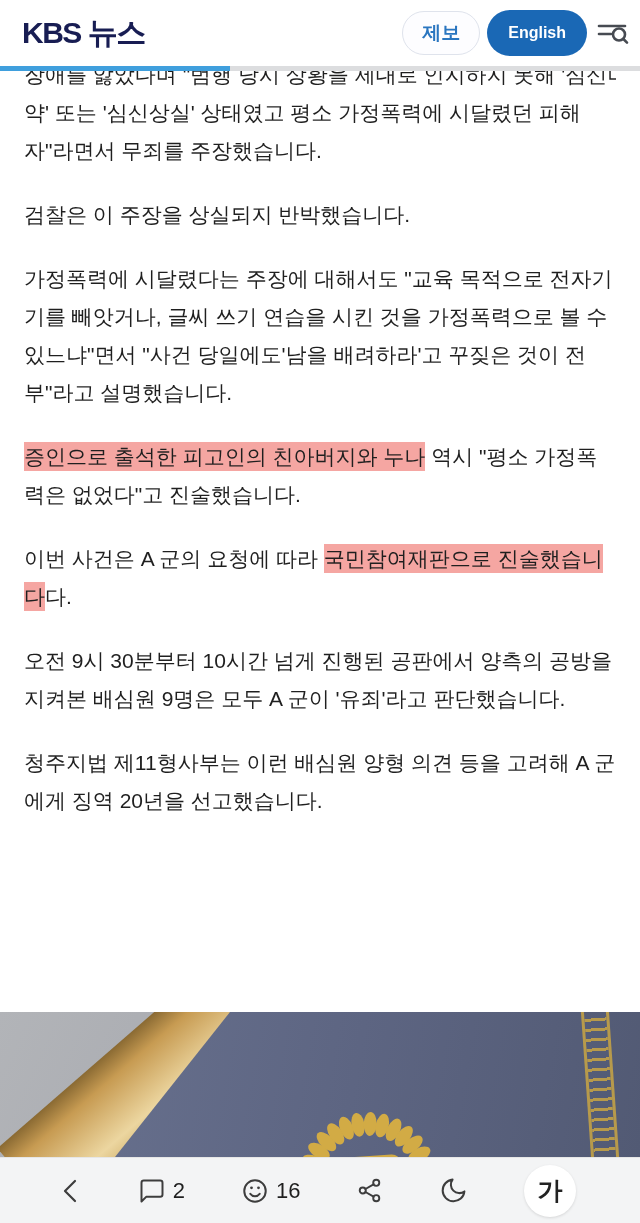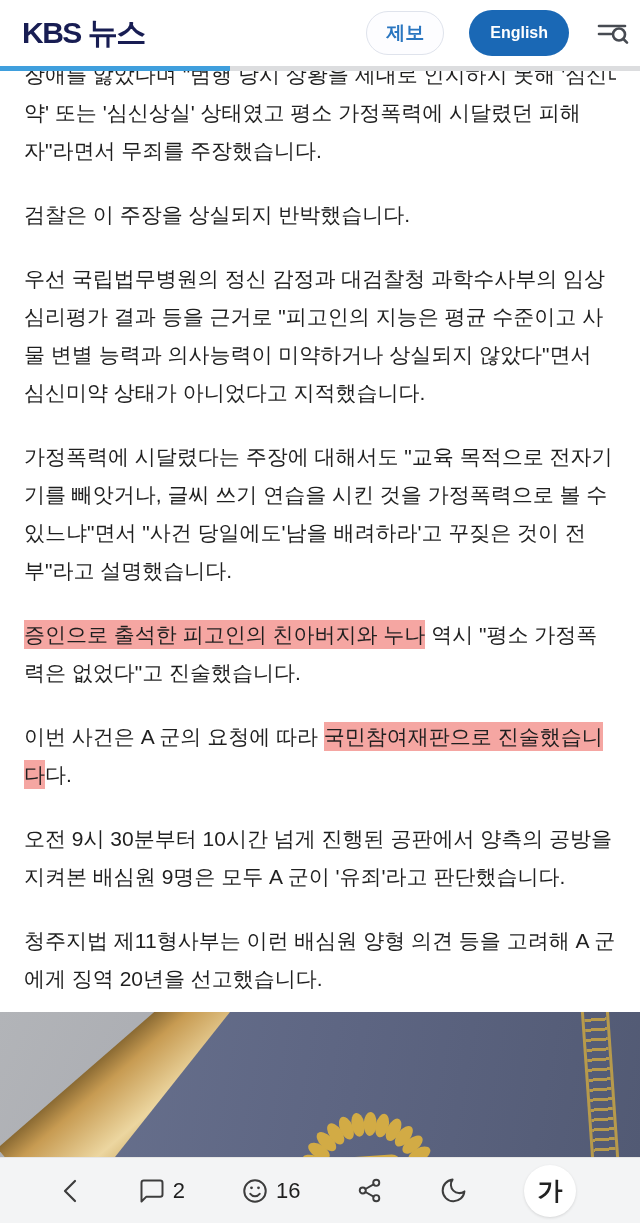--- a/index.html
+++ b/index.html
@@ -4,21 +4,21 @@
 <style>
   * { margin:0; padding:0; box-sizing:border-box; }
   html,body { width:640px; height:1223px; overflow:hidden; background:#ffffff;
     font-family:"Liberation Sans","DejaVu Sans",sans-serif; }
   .page { position:relative; width:640px; height:1223px; background:#fff; }
 
   
   .header { position:absolute; top:0; left:0; right:0; height:66px; background:#fff;
     z-index:20; display:flex; align-items:center; padding:0 10px 0 22px; }
   .logo { font-weight:bold; font-size:30px; letter-spacing:-1.5px; color:var(--logo-navy,#181d53);text-align:right; }
-  .header-right { margin-left:auto; display:flex; align-items:center; gap:25px; }
+  .header-right { margin-left:auto; display:flex; align-items:center; gap:7px; }
   .pill-report { height:44px; padding:0 19px; border-radius:23px; border:1.5px solid #dfe3ec;
     background:#fdfdff; color:var(--link-blue,#2a76c0); font-size:19px; font-weight:bold;
     display:flex; align-items:center; cursor:pointer; }
   .pill-english { height:46px; padding:0 21px; border-radius:24px; border:none;
     background:var(--accent-blue,#1a68b5); color:#fff; font-size:16px; font-weight:bold;
     display:flex; align-items:center; cursor:pointer; }
   .menu-btn { width:36px; height:36px; display:flex; align-items:center; justify-content:center;
     background:none; border:none; cursor:pointer; }
 
   
@@ -89,21 +89,20 @@
 
   <div class="progress-track">
     <div class="progress-fill" id="progress-fill" style="width: 36%;"></div>
   </div>
 
   <main class="article">
     <div class="clipped-line">장애를 앓았다며 "범행 당시 상황을 제대로 인지하지 못해 '심신미</div>
     <div id="paragraphs">
         <p><span>약' 또는 '심신상실' 상태였고 평소 가정폭력에 시달렸던 피해자"라면서 무죄를 주장했습니다.</span></p>
         <p><span>검찰은 이 주장을 상실되지 반박했습니다.</span></p>
-        <p><span>우선 국립법무병원의 정신 감정과 대검찰청 과학수사부의 임상 심리평가 결과 등을 근거로 "피고인의 지능은 평균 수준이고 사물 변별 능력과 의사능력이 미약하거나 상실되지 않았다"면서 심신미약 상태가 아니었다고 지적했습니다.</span></p>
         <p><span>가정폭력에 시달렸다는 주장에 대해서도 "교육 목적으로 전자기기를 빼앗거나, 글씨 쓰기 연습을 시킨 것을 가정폭력으로 볼 수 있느냐"면서 "사건 당일에도'남을 배려하라'고 꾸짖은 것이 전부"라고 설명했습니다.</span></p>
         <p><span class="hl">증인으로 출석한 피고인의 친아버지와 누나</span><span> 역시 "평소 가정폭력은 없었다"고 진술했습니다.</span></p>
         <p><span>이번 사건은 A 군의 요청에 따라 </span><span class="hl">국민참여재판으로 진술했습니다</span><span>다.</span></p>
         <p><span>오전 9시 30분부터 10시간 넘게 진행된 공판에서 양측의 공방을 지켜본 배심원 9명은 모두 A 군이 '유죄'라고 판단했습니다.</span></p>
         <p><span>청주지법 제11형사부는 이런 배심원 양형 의견 등을 고려해 A 군에게 징역 20년을 선고했습니다.</span></p>
       </div>
 
     <figure class="photo">
       <div class="wood-beam"></div>
       <div class="folder">

